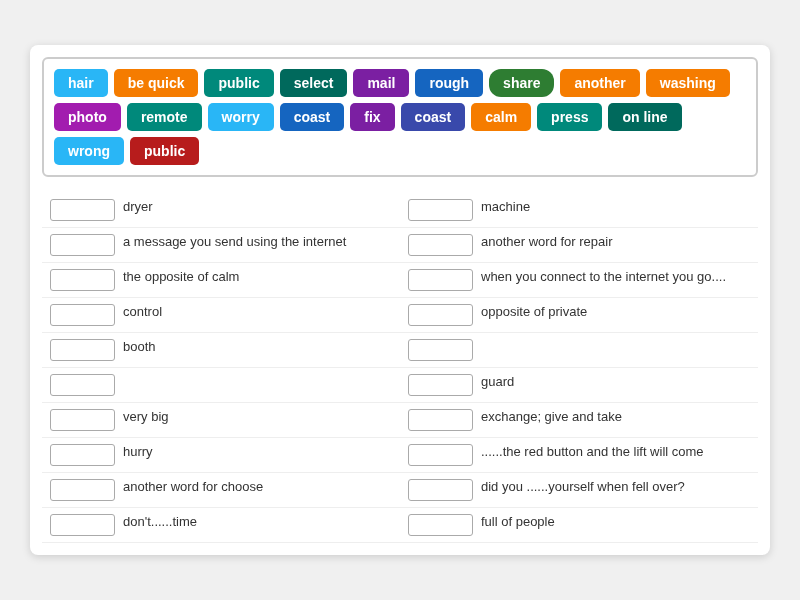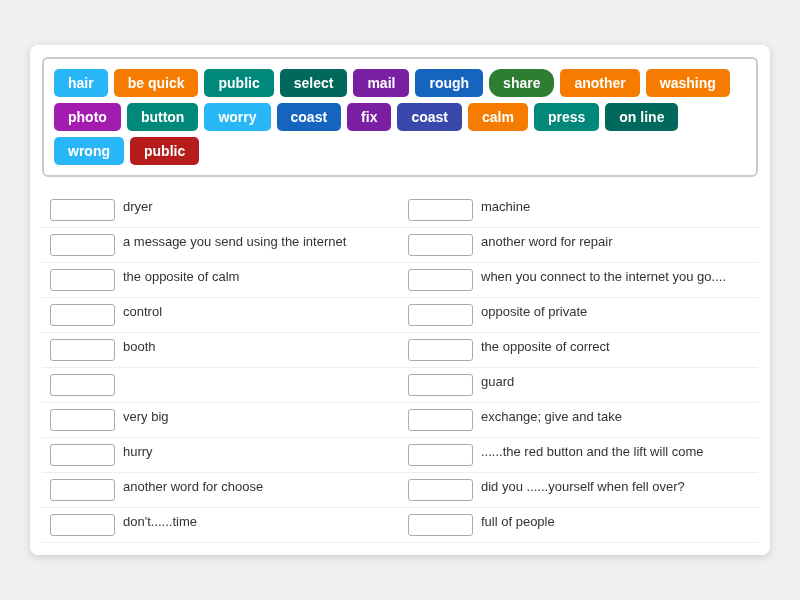--- a/index.html
+++ b/index.html
@@ -82,21 +82,21 @@
   <div class="word-tile blue">hair</div>
       <div class="word-tile orange">be quick</div>
       <div class="word-tile teal">public</div>
       <div class="word-tile dark-teal">select</div>
       <div class="word-tile purple">mail</div>
       <div class="word-tile dark-blue">rough</div>
       <div class="word-tile green">share</div>
       <div class="word-tile orange">another</div>
       <div class="word-tile orange">washing</div>
       <div class="word-tile red-orange">photo</div>
-      <div class="word-tile teal">button</div>
+      <div class="word-tile teal">remote</div>
       <div class="word-tile blue">worry</div>
       <div class="word-tile dark-blue">coast</div>
       <div class="word-tile purple">fix</div>
       <div class="word-tile indigo">coast</div>
       <div class="word-tile orange">calm</div>
       <div class="word-tile teal">press</div>
       <div class="word-tile dark-teal">on line</div>
       <div class="word-tile blue">wrong</div>
       <div class="word-tile dark-red">public</div>
     </div>
@@ -155,21 +155,20 @@
         <div class="clue-row">
           <input type="text" class="clue-input" style="">
           <span class="clue-text">when you connect to the internet you go....</span>
         </div>
         <div class="clue-row">
           <input type="text" class="clue-input" style="">
           <span class="clue-text">opposite of private</span>
         </div>
         <div class="clue-row">
           <input type="text" class="clue-input" style="">
-          <span class="clue-text">the opposite of correct</span>
         </div>
         <div class="clue-row">
           <input type="text" class="clue-input" style="">
           <span class="clue-text">guard</span>
         </div>
         <div class="clue-row">
           <input type="text" class="clue-input" style="">
           <span class="clue-text">exchange; give and take</span>
         </div>
         <div class="clue-row">

